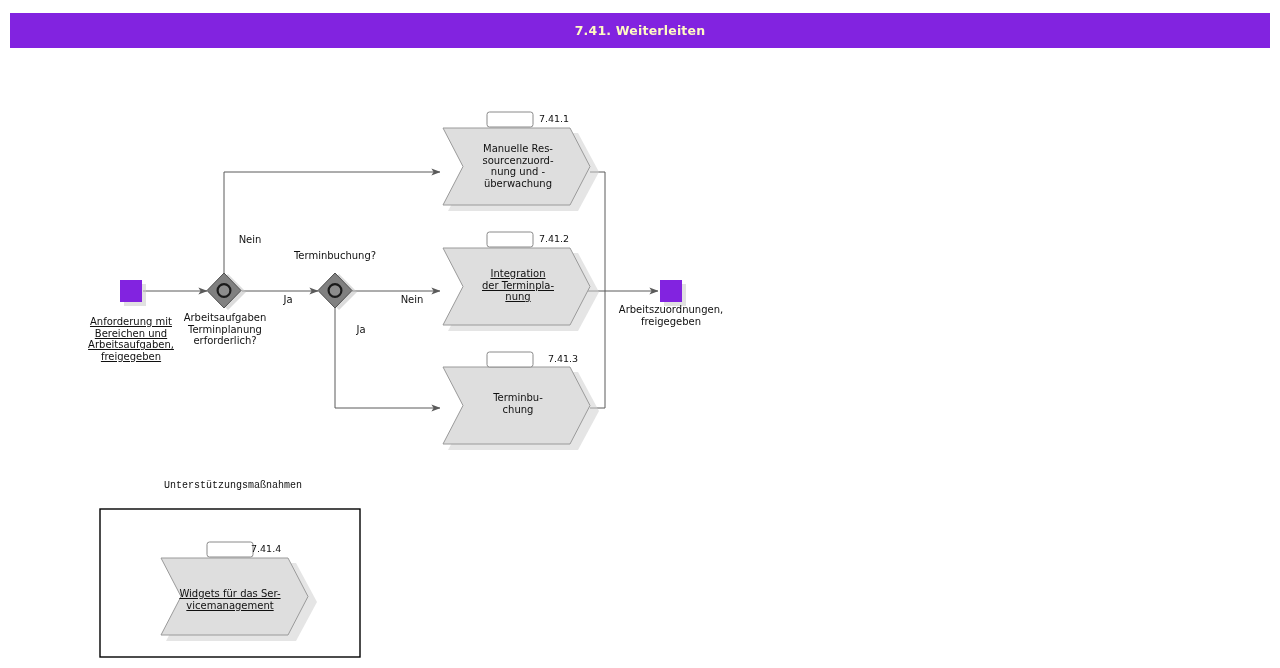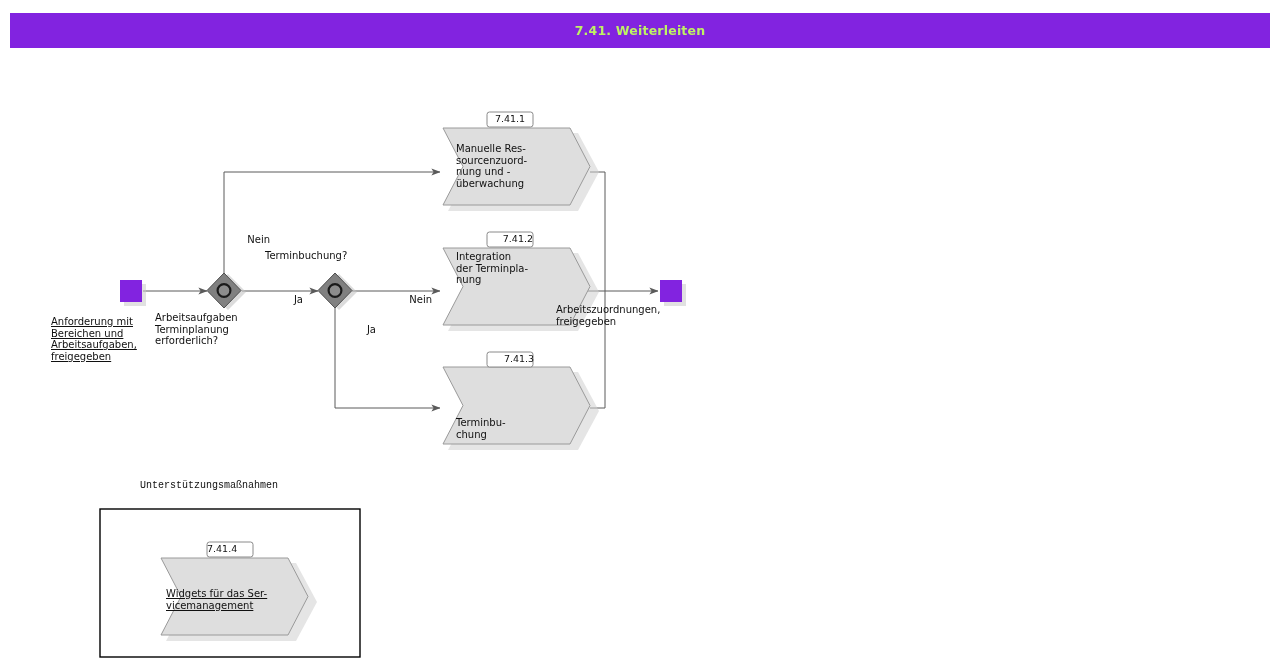--- a/index.html
+++ b/index.html
@@ -30,37 +30,38 @@
     box-sizing: border-box;
   }
   .header-title {
     position: absolute;
     left: 0;
     top: 0;
     width: 100%;
     height: 35px;
     line-height: 35px;
     text-align: center;
-    color: #bef264;
+    color: #fef9c3;
     font-family: "DejaVu Sans", sans-serif;
     font-size: 12.5px;
     font-weight: bold;
     letter-spacing: 0.2px;
   }
 
   
   .txt {
     position: absolute;
     font-family: "DejaVu Sans", sans-serif;
     font-size: 10px;
     color: #101010;
     line-height: 11.6px;
+    text-align: center;
     white-space: pre;
   }
-  .txt.left { text-align: right; }
+  .txt.left { text-align: center; }
 
   
   svg.layer {
     position: absolute;
     left: 0; top: 0;
     width: 1280px;
     height: 668px;
     overflow: visible;
   }
   .edge-line {
@@ -93,20 +94,21 @@
     stroke-width: 1;
   }
   .badge-txt {
     position: absolute;
     font-family: "DejaVu Sans", sans-serif;
     font-size: 9.5px;
     color: #111;
     text-align: center;
     white-space: pre;
     line-height: 14px;
+    padding-left: 44px;
   }
 </style>
 </head>
 <body>
 
 <div id="canvas">
 
   <div class="header-band">
     <div class="header-title">7.41. Weiterleiten</div>
   </div>
@@ -184,40 +186,40 @@
 Bereichen und
 Arbeitsaufgaben,
 freigegeben</div>
 
   <div class="txt" style="left:155px; top:312px; width:140px;">Arbeitsaufgaben
 Terminplanung
 erforderlich?</div>
 
   <div class="txt" style="left:265px; top:250px; width:140px;">Terminbuchung?</div>
 
-  <div class="txt" style="left:556px; top:304px; width:160px;">Arbeitszuordnungen,
+  <div class="txt" style="left:591px; top:304px; width:160px;">Arbeitszuordnungen,
 freigegeben</div>
 
   <div class="txt left" style="left:230px; top:234px; width:40px;">Nein</div>
   <div class="txt left" style="left:273px; top:294px; width:30px;">Ja</div>
   <div class="txt left" style="left:392px; top:294px; width:40px;">Nein</div>
   <div class="txt left" style="left:346px; top:324px; width:30px;">Ja</div>
 
   <div class="txt" style="left:456px; top:143px; width:124px;">Manuelle Res-
 sourcenzuord-
 nung und -
 überwachung</div>
-  <div class="txt" style="left:456px; top:251px; width:124px;">Integration
+  <div class="txt" style="left:456px; top:268px; width:124px;text-decoration:underline;">Integration
 der Terminpla-
 nung</div>
-  <div class="txt" style="left:456px; top:417px; width:124px;">Terminbu-
+  <div class="txt" style="left:456px; top:392px; width:124px;">Terminbu-
 chung</div>
   <div class="txt" style="left:166px; top:588px; width:128px;text-decoration:underline;">Widgets für das Ser-
 vicemanagement</div>
 
   <div class="badge-txt" style="left:487px; top:112px; width:46px;">7.41.1</div>
-  <div class="badge-txt" style="left:487px; top:232px; width:46px;text-align:right;">7.41.2</div>
+  <div class="badge-txt" style="left:487px; top:232px; width:46px;">7.41.2</div>
   <div class="badge-txt" style="left:487px; top:352px; width:64px;">7.41.3</div>
   <div class="badge-txt" style="left:207px; top:542px; width:26px;">7.41.4</div>
 
   <div class="txt" style="left:140px; top:480px; width:186px;font-family:Liberation Mono, monospace;">Unterstützungsmaßnahmen</div>
 
 </div>
 
 </body></html>

